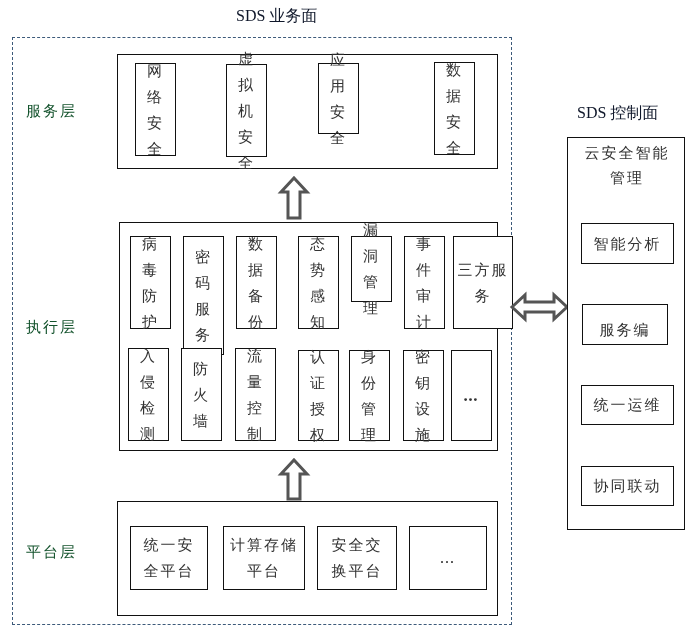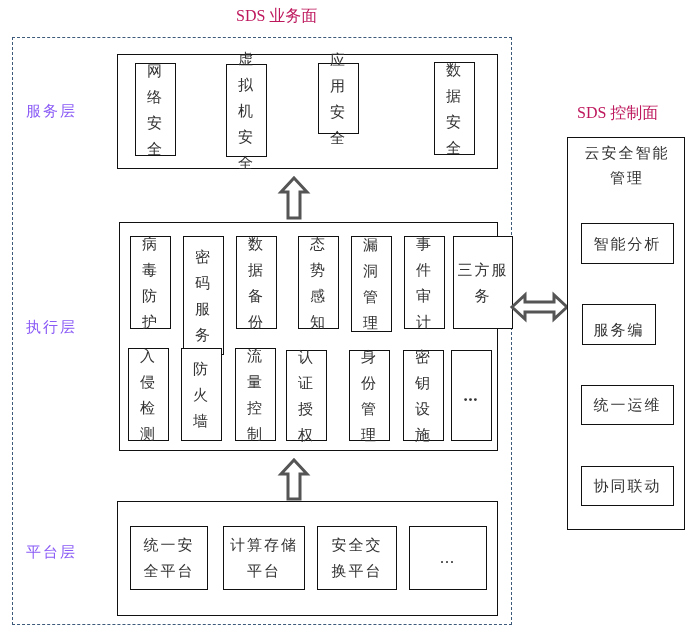--- a/index.html
+++ b/index.html
@@ -1,23 +1,23 @@
 <!DOCTYPE html>
 <html><head>
 <meta charset="utf-8">
 <style>
   html,body{margin:0;padding:0;background:#fff;}
   body{width:697px;height:633px;position:relative;overflow:hidden;font-family:"DejaVu Serif","Liberation Serif",serif;color:#222;}
   .abs{position:absolute;box-sizing:border-box;}
-  .title{font-family:"Liberation Serif","DejaVu Serif",serif;font-size:16px;color:#be185d;white-space:nowrap;}
+  .title{font-family:"Liberation Serif","DejaVu Serif",serif;font-size:16px;color:#0f172a;white-space:nowrap;}
   .dashed{border:1px dashed #3d5a7a;}
   .solid{border:1.5px solid #111;background:#fff;}
   .cell{border:1.5px solid #111;background:#fff;display:flex;align-items:center;justify-content:center;text-align:center;font-size:15px;line-height:26px;letter-spacing:2px;color:#333;}
   .vcell{padding:0 3px;}
-  .layer-label{font-size:15px;letter-spacing:2px;color:#8b5cf6;}
+  .layer-label{font-size:15px;letter-spacing:2px;color:#14532d;}
   svg{position:absolute;overflow:visible;}
 </style>
 </head>
 <body>
 
 <div class="abs title" style="left:236px;top:6px;">SDS 业务面</div>
 
 <div class="abs dashed" style="left:12px;top:37px;width:500px;height:588px;"></div>
 
 <div class="abs layer-label" style="left:26px;top:102px;">服务层</div>
@@ -49,40 +49,40 @@
   </div>
 <div class="abs cell vcell" style="left:183px;top:236px;width:41px;height:119px;">
     <span>密码服务</span>
   </div>
 <div class="abs cell vcell" style="left:236px;top:236px;width:41px;height:93px;">
     <span>数据备份</span>
   </div>
 <div class="abs cell vcell" style="left:298px;top:236px;width:41px;height:93px;font-family:Liberation Serif, serif;">
     <span>态势感知</span>
   </div>
-<div class="abs cell vcell" style="left:351px;top:236px;width:41px;height:96px;">
+<div class="abs cell vcell" style="left:351px;top:236px;width:41px;height:66px;">
     <span>漏洞管理</span>
   </div>
 <div class="abs cell vcell" style="left:404px;top:236px;width:41px;height:93px;">
     <span>事件审计</span>
   </div>
 <div class="abs cell vcell" style="left:453px;top:236px;width:60px;height:93px;">
     <span>三方服务</span>
   </div>
 
 <div class="abs cell vcell" style="left:128px;top:348px;width:41px;height:93px;">
     <span>入侵检测</span>
   </div>
 <div class="abs cell vcell" style="left:181px;top:348px;width:41px;height:93px;">
     <span>防火墙</span>
   </div>
 <div class="abs cell vcell" style="left:235px;top:348px;width:41px;height:93px;">
     <span>流量控制</span>
   </div>
-<div class="abs cell vcell" style="left:286px;top:350px;width:41px;height:91px;">
+<div class="abs cell vcell" style="left:298px;top:350px;width:41px;height:91px;">
     <span>认证授权</span>
   </div>
 <div class="abs cell vcell" style="left:349px;top:350px;width:41px;height:91px;">
     <span>身份管理</span>
   </div>
 <div class="abs cell vcell" style="left:403px;top:350px;width:41px;height:91px;">
     <span>密钥设施</span>
   </div>
 <div class="abs cell vcell" style="left:451px;top:350px;width:41px;height:91px;font-weight:bold;">
     <span>…</span>
@@ -109,21 +109,21 @@
 <svg style="left:510px;top:292px;" width="60" height="30">
   <path d="M2 15 L15 3 L15 10 L44 10 L44 3 L57 15 L44 27 L44 20 L15 20 L15 27 Z" fill="#fff" stroke="#555" stroke-width="3" stroke-linejoin="miter"></path>
 </svg>
 
 <div class="abs title" style="left:577px;top:103px;">SDS 控制面</div>
 <div class="abs solid" style="left:567px;top:137px;width:118px;height:393px;"></div>
 <div class="abs" style="left:582px;top:141px;width:90px;font-size:15px;letter-spacing:2px;line-height:25px;text-align:center;color:#333;">云安全智能管理</div>
 <div class="abs cell" style="left:581px;top:223px;width:93px;height:41px;">
     <span>智能分析</span>
   </div>
-<div class="abs cell" style="left:582px;top:304px;width:74px;height:41px;padding-top:10px;">
+<div class="abs cell" style="left:582px;top:304px;width:86px;height:41px;padding-top:10px;">
     <span>服务编</span>
   </div>
 <div class="abs cell" style="left:581px;top:385px;width:93px;height:40px;">
     <span>统一运维</span>
   </div>
 <div class="abs cell" style="left:581px;top:466px;width:93px;height:40px;">
     <span>协同联动</span>
   </div>
 
 </body></html>

